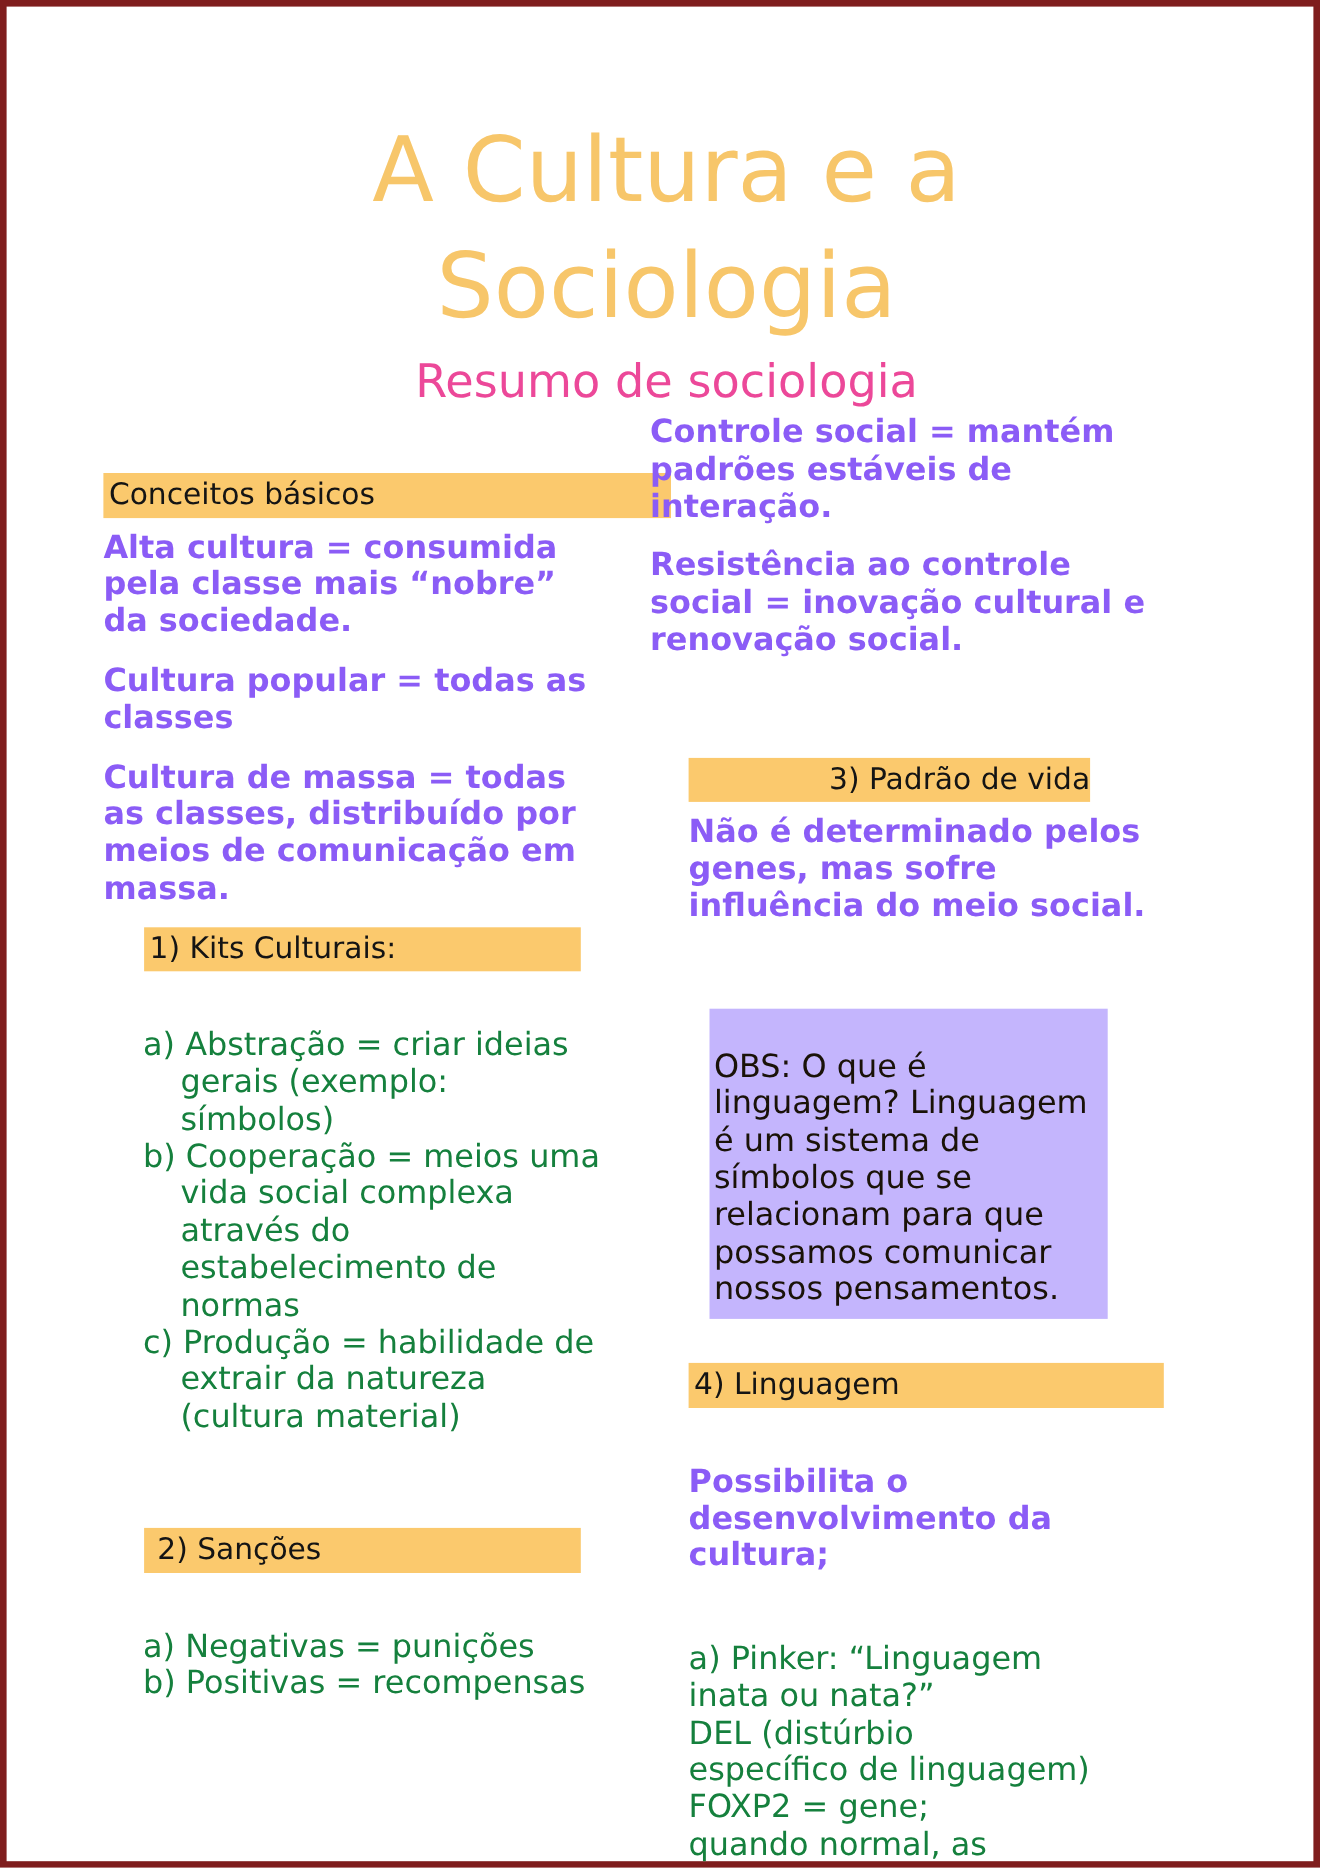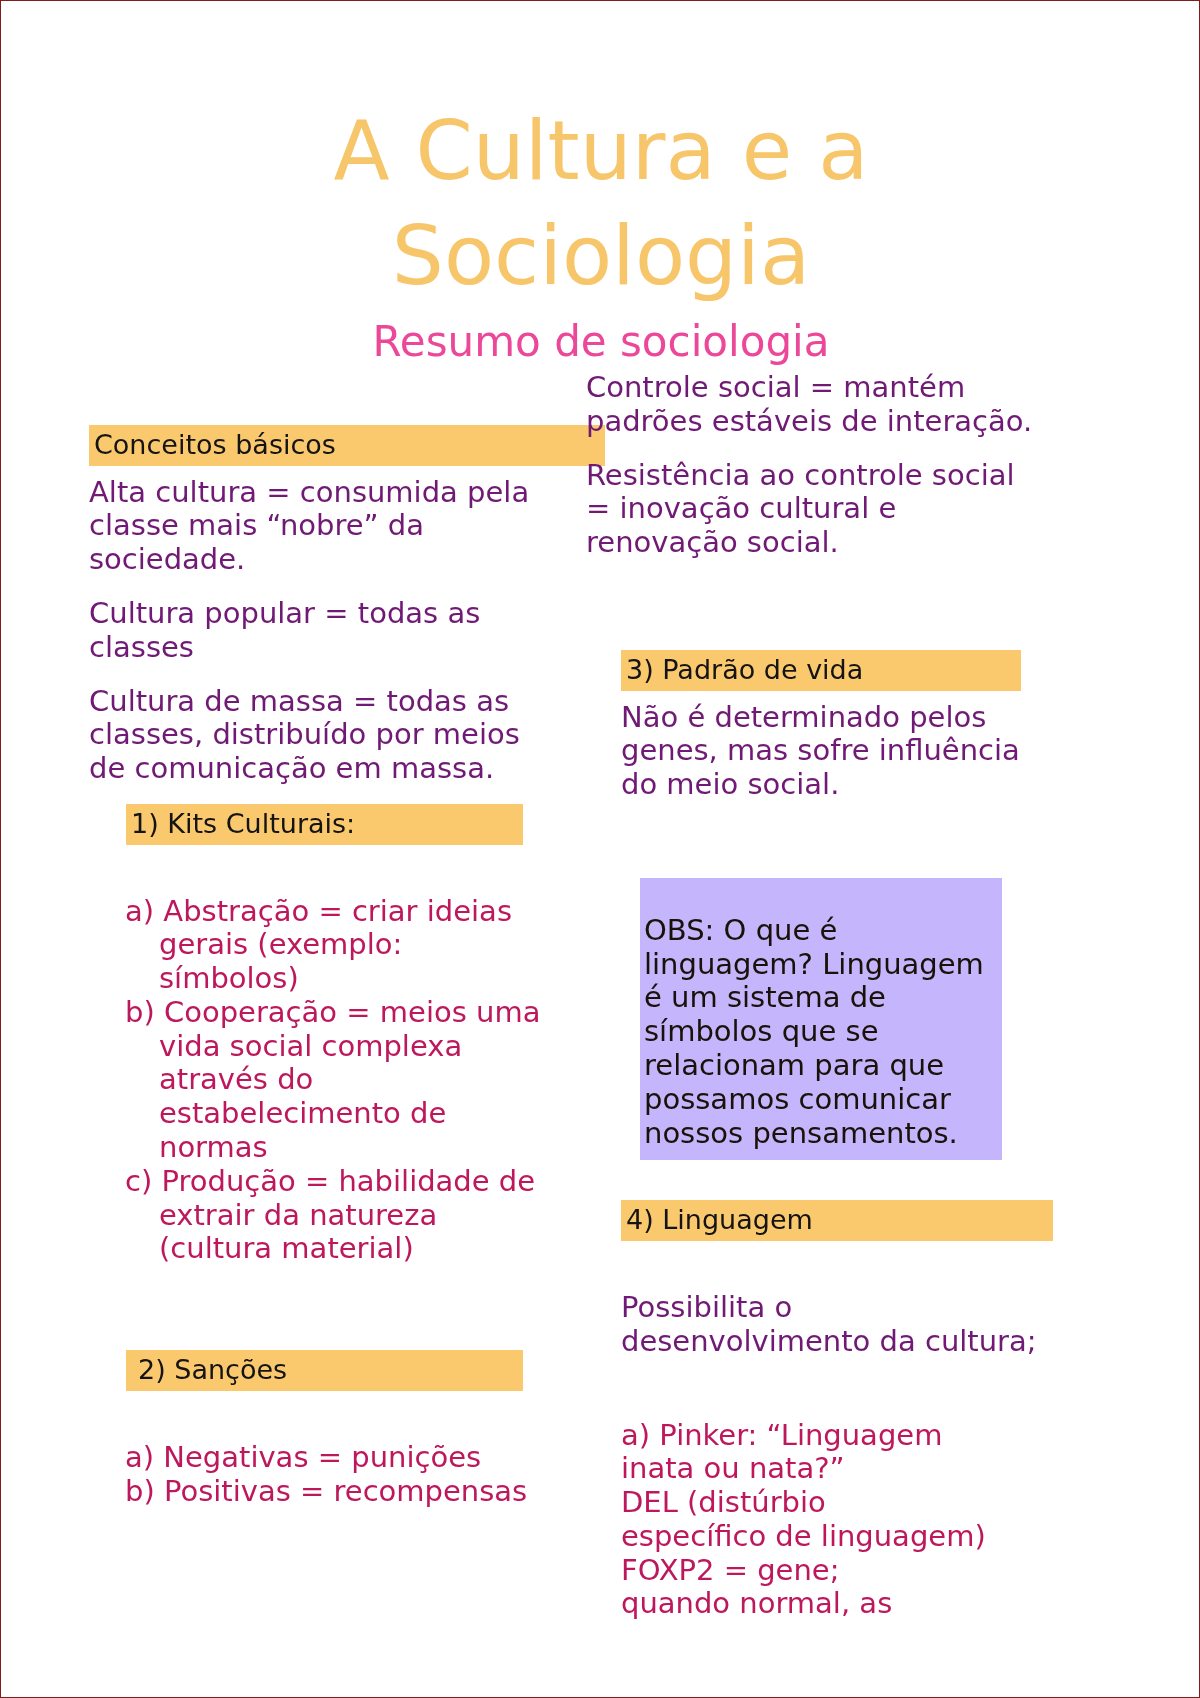--- a/index.html
+++ b/index.html
@@ -11,21 +11,21 @@
   body {
     font-family: "DejaVu Sans", sans-serif;
     color: #000000;
   }
   #page {
     position: relative;
     width: 1200px;
     height: 1698px;
     background: #ffffff;
     overflow: hidden;
-    border: 1px solid #7f1d1d;
+    border: 6px solid #7f1d1d;
     box-sizing: border-box;
   }
 
   
   .title-block {
     position: absolute;
     left: 0;
     top: 98px;
     width: 1200px;
     text-align: center;
@@ -57,59 +57,60 @@
   }
   .col-right {
     left: 585px;
     width: 455px;
   }
 
   
   .para {
     font-size: 29px;
     line-height: 1.165;
-    color: #701a75;
+    color: #8b5cf6;
     margin: 0 0 20px 0;
     white-space: pre-line;
+    font-weight: bold;
   }
   .para.tight { margin-bottom: 16px; }
 
   .hl {
     display: block;
     background: #fbc96d;
     font-size: 27px;
     line-height: 1.32;
     color: #141414;
     padding: 2px 0 3px 5px;
     margin: 0 0 10px 0;
     box-sizing: border-box;
   }
 
   .sub-list {
     font-size: 29px;
     line-height: 1.165;
-    color: #be185d;
+    color: #15803d;
     margin: 0;
     white-space: pre-line;
   }
 
   
   .l-head-1 { width: 516px; margin-top: 54px; }
   .l-kits-head { width: 397px; margin-left: 37px; margin-top: 18px; }
   .l-sanc-head { width: 397px; margin-left: 37px; padding-left: 12px; }
   .indent-a { margin-left: 70px; text-indent: -34px; }
 
   .spacer-40 { height: 40px; }
   .spacer-56 { height: 56px; }
   .spacer-70 { height: 70px; }
   .spacer-84 { height: 84px; }
 
   
   .r-top-para { margin-left: 0px; }
-  .r-head-3 { width: 400px; margin-left: 35px; }
+  .r-head-3 { width: 365px; margin-left: 35px; text-align: right; }
   .r-head-4 { width: 432px; margin-left: 35px; }
   .r-body { margin-left: 35px; }
   .obs-box {
     background: #c4b5fd;
     width: 362px;
     margin-left: 54px;
     padding: 36px 0 10px 0;
     box-sizing: border-box;
   }
   .obs-text {

